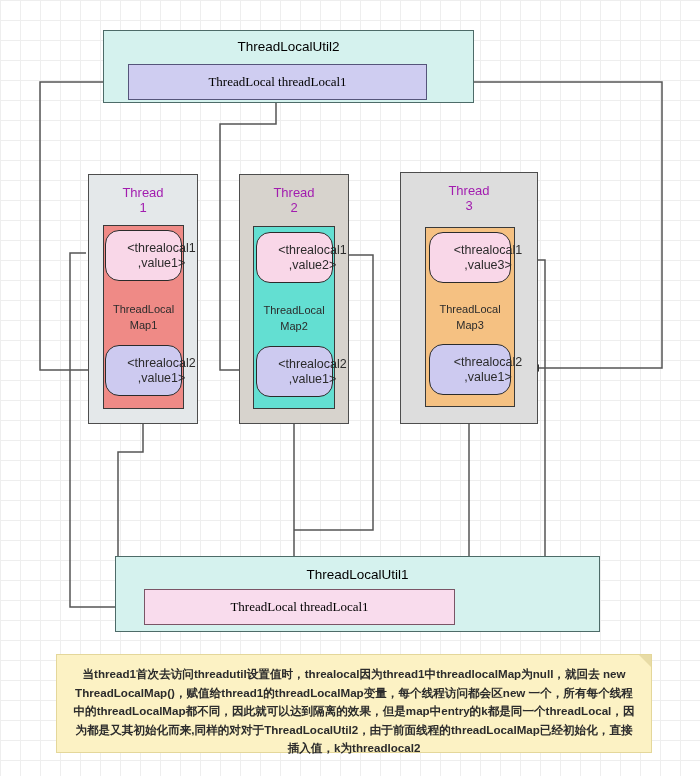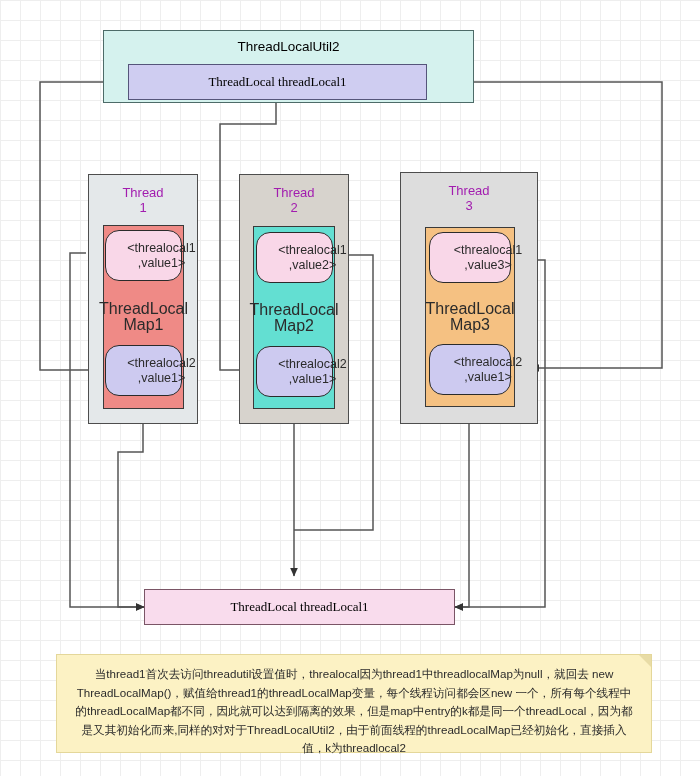--- a/index.html
+++ b/index.html
@@ -35,21 +35,21 @@
   .thread-t2{background:#d7d3cd;}
   .thread-t3{background:#dddddd;}
   .thread-label{position:absolute;left:0;right:0;top:10px;text-align:center;
                 font-size:13px;line-height:15px;color:#a21caf;white-space:pre-line;}
 
   .map{position:absolute;box-sizing:border-box;border:1.6px solid #3a3a3a;
        display:flex;flex-direction:column;align-items:center;justify-content:center;}
   .map1{background:#ef8a86;}
   .map2{background:#63dfd2;}
   .map3{background:#f5c182;}
-  .map-label{font-size:16px;line-height:16px;text-align:center;color:#2b2b2b;white-space:pre-line;}
+  .map-label{font-size:11px;line-height:16px;text-align:center;color:#2b2b2b;white-space:pre-line;}
 
   .entry{position:absolute;box-sizing:border-box;border:1.8px solid #2b2b2b;
          border-radius:14px;display:flex;flex-direction:column;align-items:center;
          justify-content:center;font-size:12.5px;line-height:15px;color:#2b2b2b;
          text-align:center;white-space:pre-line;padding-left:36px;}
   .e-pink{background:#f9d7e8;}
   .e-purple{background:#cdcaf0;}
 
   .note{position:absolute;box-sizing:border-box;background:#fcf2c4;
         border:1px solid #e4d79a;color:#2b2b2b;font-size:11.6px;line-height:18.5px;
@@ -127,20 +127,23 @@
   </div>
   <div class="map map3" style="left:425px;top:227px;width:90px;height:180px;">
     <div class="map-label">ThreadLocal
 Map3</div>
   </div>
   <div class="entry e-pink" style="left:429px;top:232px;width:82px;height:51px;">&lt;threalocal1
 ,value3&gt;</div>
   <div class="entry e-purple" style="left:429px;top:344px;width:82px;height:51px;">&lt;threalocal2
 ,value1&gt;</div>
 
+  <div class="box util" style="left:115px;top:556px;width:485px;height:76px;">
+    <div class="util-title" style="top:10px;">ThreadLocalUtil1</div>
+  </div>
   <div class="tlbox tl-pink" style="left:144px;top:589px;width:311px;height:36px;">ThreadLocal  threadLocal1</div>
 
-  <div class="note" style="left:56px;top:654px;width:596px;height:99px;">
+  <div class="note" style="left:56px;top:654px;width:596px;height:99px;font-weight:bold;">
     <span class="dogear"></span>
     <span>当thread1首次去访问threadutil设置值时，threalocal因为thread1中threadlocalMap为null，就回去 new ThreadLocalMap()，赋值给thread1的threadLocalMap变量，每个线程访问都会区new 一个，所有每个线程中的threadLocalMap都不同，因此就可以达到隔离的效果，但是map中entry的k都是同一个threadLocal，因为都是又其初始化而来,同样的对对于ThreadLocalUtil2，由于前面线程的threadLocalMap已经初始化，直接插入值，k为threadlocal2</span>
   </div>
 
 </div>
 
 </body></html>

